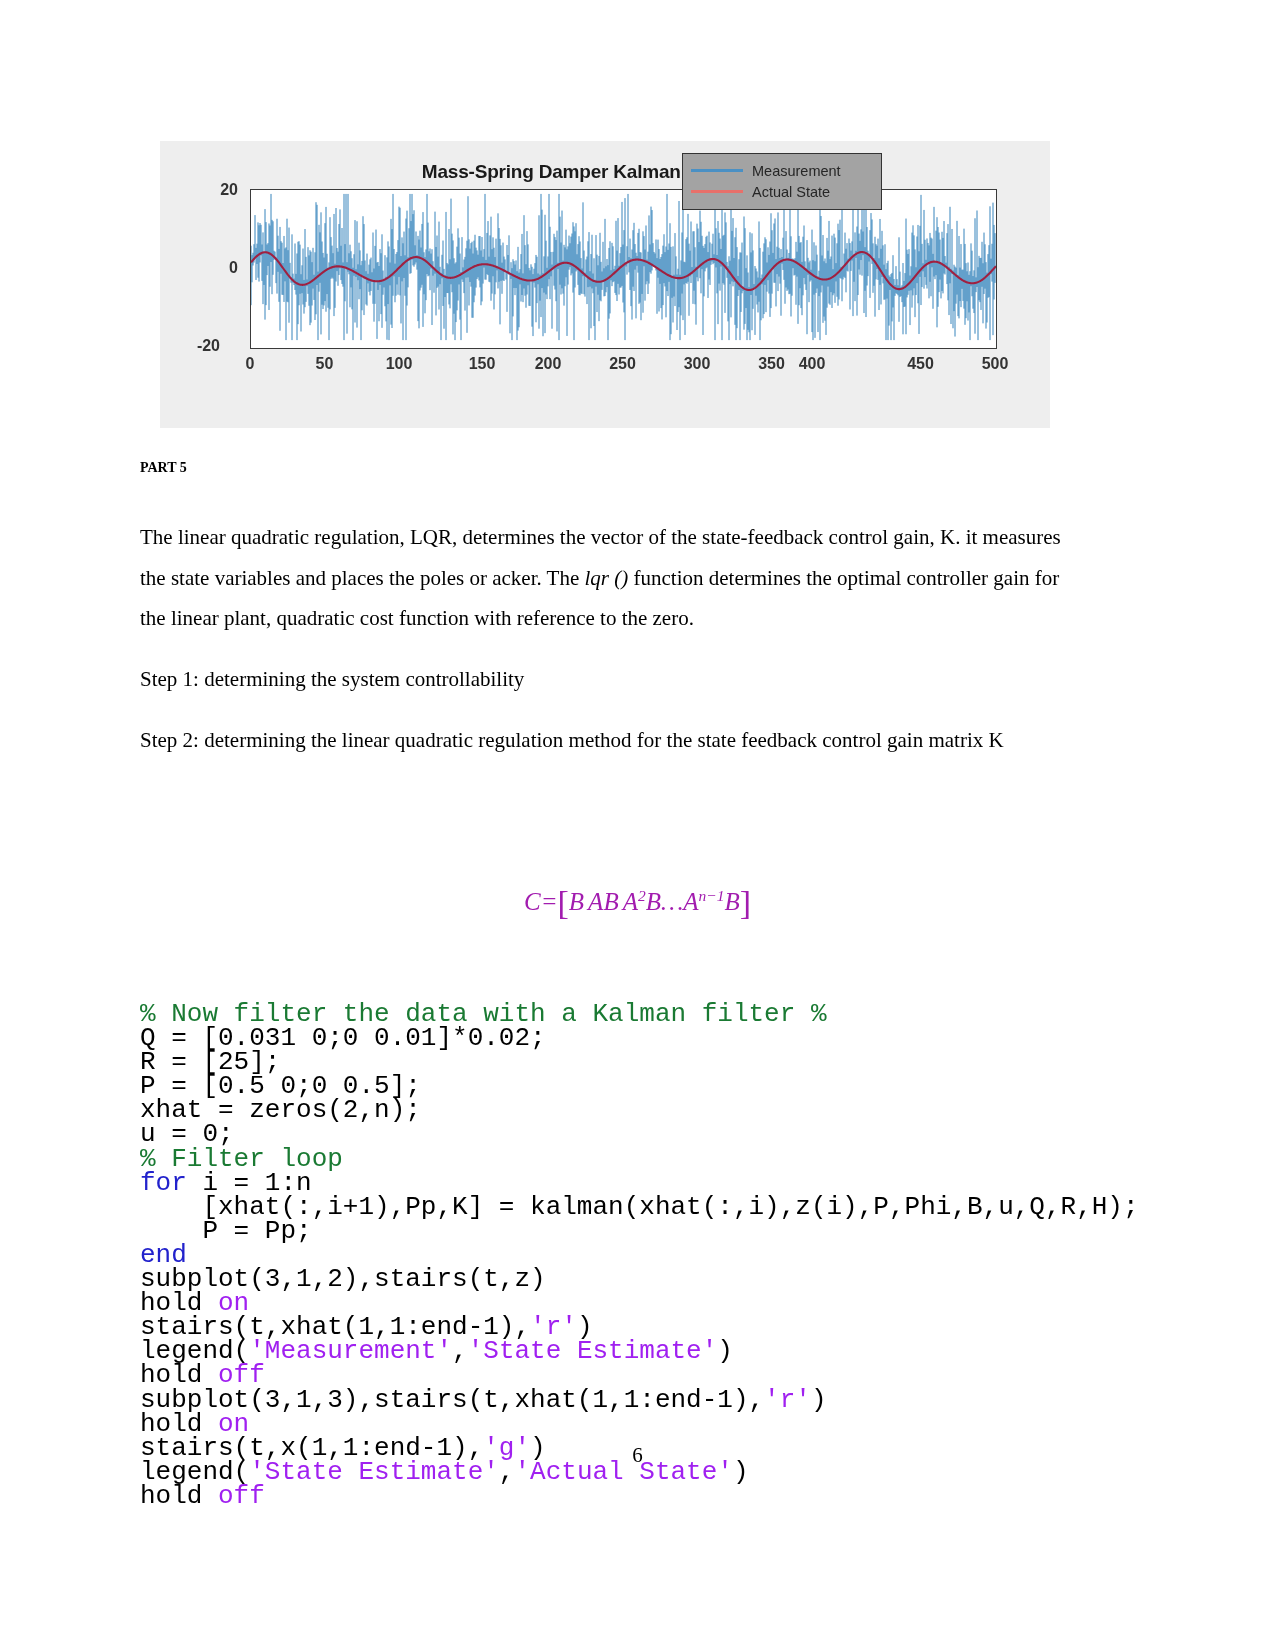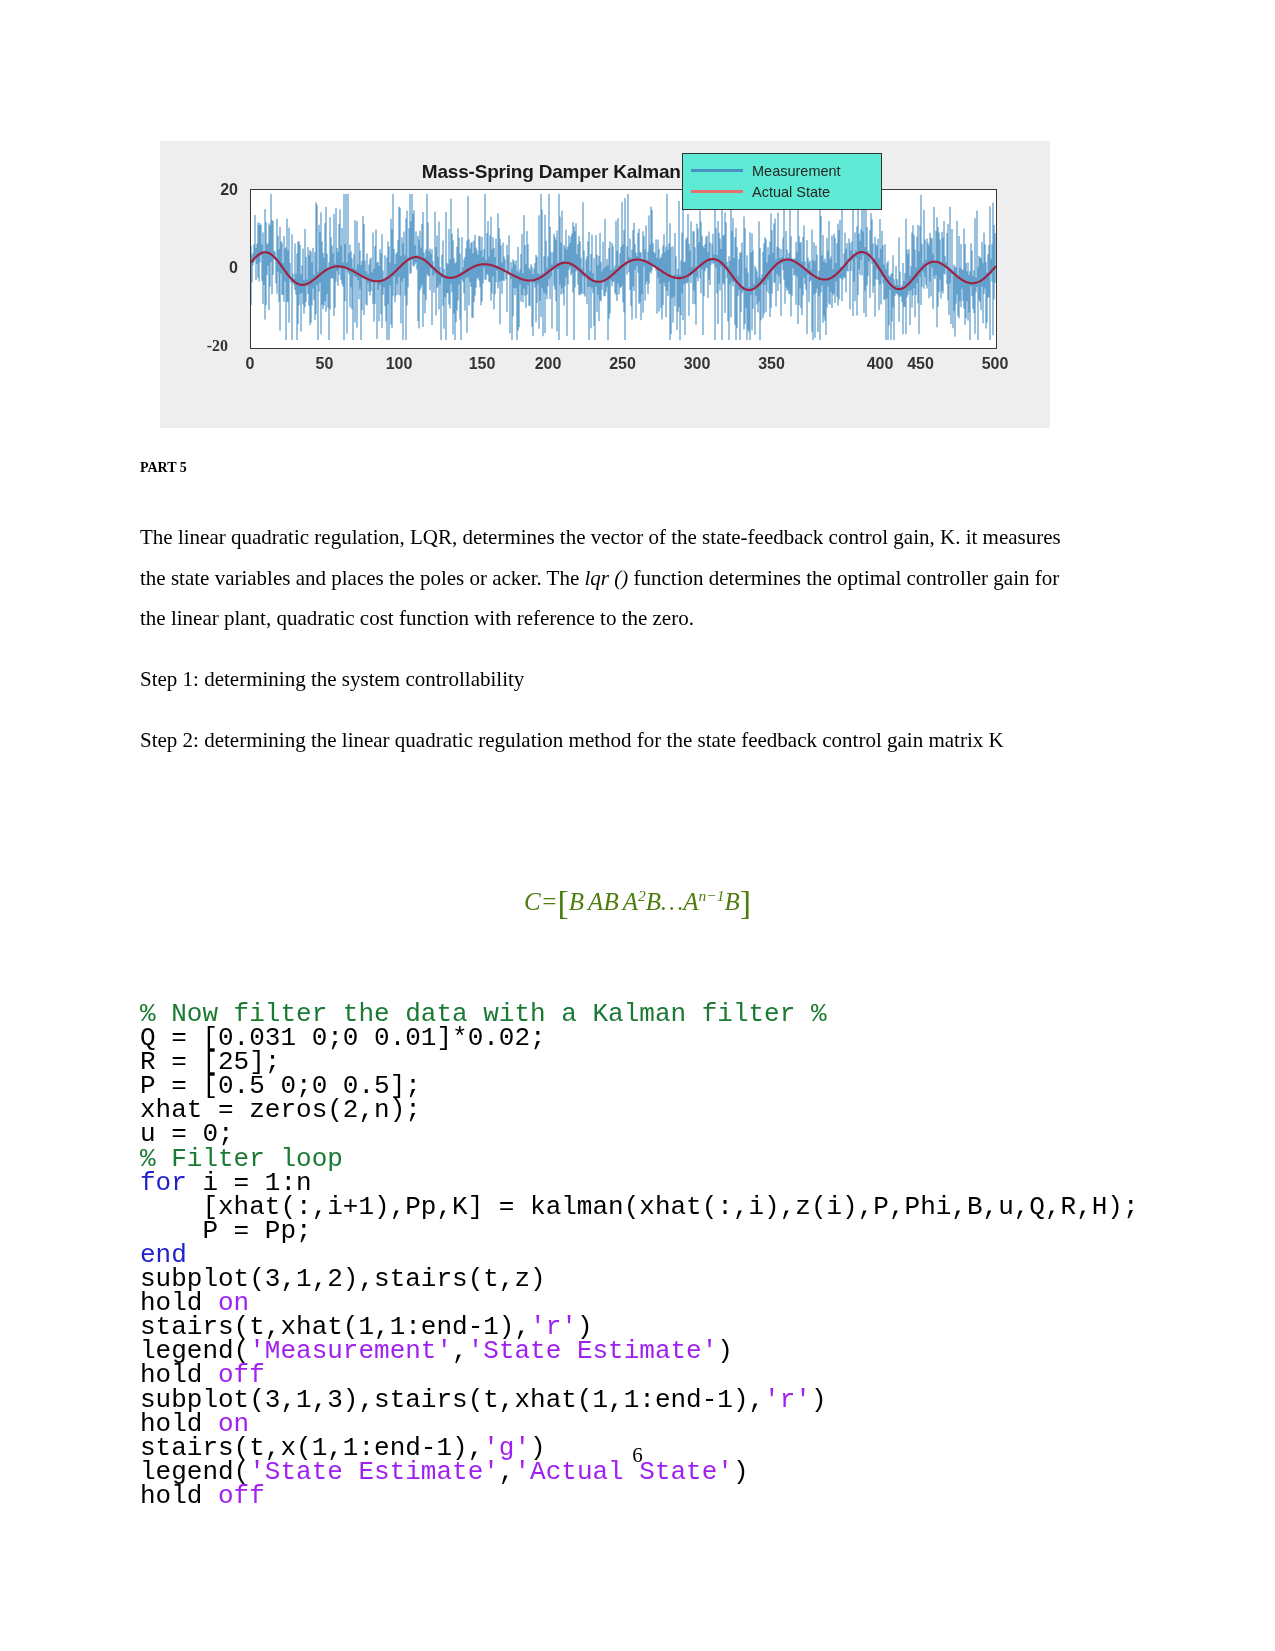--- a/index.html
+++ b/index.html
@@ -53,39 +53,39 @@
     position: absolute;
     font-family: "Liberation Sans", sans-serif;
     font-size: 16px;
     font-weight: bold;
     color: #333333;
     text-align: right;
     width: 56px;
   }
   .ytick.t20  { left: 22px; top: 40px; }
   .ytick.t0   { left: 22px; top: 118px; }
-  .ytick.tm20 { left: 12px; top: 196px; font-family: Liberation Serif, serif; }
+  .ytick.tm20 { left: 4px; top: 196px; }
 
   .xtick {
     position: absolute;
     top: 214px;
     font-family: "Liberation Sans", sans-serif;
     font-size: 16px;
     font-weight: bold;
     color: #333333;
     transform: translateX(-50%);
     white-space: nowrap;
   }
 
   .legend-box {
     position: absolute;
     left: 522px;
     top: 12px;
     width: 200px;
-    background: #5eead4;
+    background: #a3a3a3;
     border: 1.4px solid #333333;
     padding: 6px 8px 7px 8px;
     box-sizing: border-box;
   }
   .legend-row {
     display: flex;
     align-items: center;
     height: 21px;
   }
   .legend-swatch {
@@ -123,21 +123,21 @@
   
   .formula {
     position: absolute;
     left: 0;
     width: 1275px;
     top: 884px;
     text-align: center;
     font-family: "Liberation Serif", serif;
     font-style: italic;
     font-size: 25px;
-    color: #4d7c0f;
+    color: #a21caf;
   }
   .formula .brk {
     font-style: normal;
     font-size: 34px;
     vertical-align: -4px;
     font-family: "Liberation Serif", serif;
   }
   .formula sup {
     font-size: 0.62em;
     font-style: italic;
@@ -210,21 +210,21 @@
 
     <div id="xticks-host">
         <div class="xtick" style="left: 90px;">0</div>
         <div class="xtick" style="left: 164.5px;">50</div>
         <div class="xtick" style="left: 239px;">100</div>
         <div class="xtick" style="left: 322px;">150</div>
         <div class="xtick" style="left: 388px;">200</div>
         <div class="xtick" style="left: 462.5px;">250</div>
         <div class="xtick" style="left: 537px;">300</div>
         <div class="xtick" style="left: 611.5px;">350</div>
-        <div class="xtick" style="left: 720px;">400</div>
+        <div class="xtick" style="left: 652px;">400</div>
         <div class="xtick" style="left: 760.5px;">450</div>
         <div class="xtick" style="left: 835px;">500</div>
       </div>
   </div>
 
   <div class="body-block" style="top:460px;">
     <h2 class="part">PART 5</h2>
   </div>
 
   <div class="body-block" style="top:517px;">

